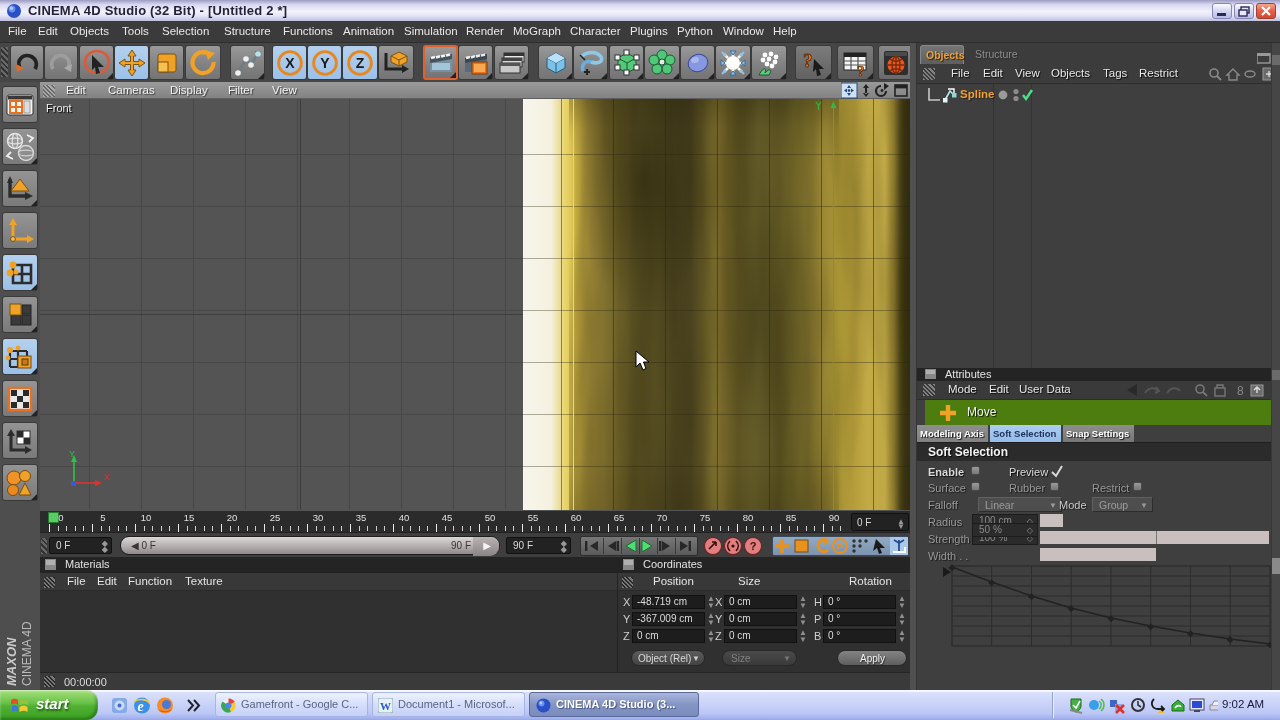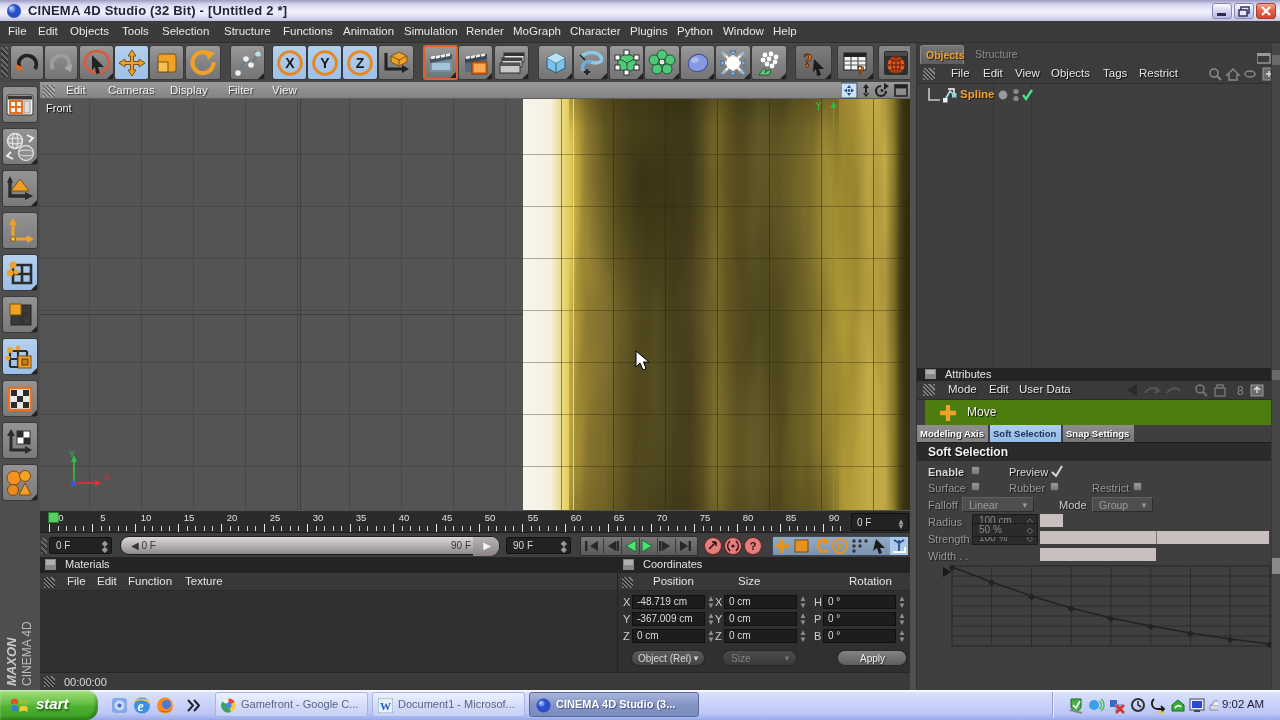--- a/index.html
+++ b/index.html
@@ -821,21 +821,21 @@
     <svg class="abs" style="left:140px;top:422px" width="14" height="13">
         <path d="M2 7 L6 11 L12 1" fill="none" stroke="#d8d8d8" stroke-width="2"></path>
       </svg>
     <span class="glabel" style="left:18px;top:439px">Surface</span>
     <div class="cbox" style="left:61px;top:439px"></div>
     <span class="glabel" style="left:99px;top:439px">Rubber</span>
     <div class="cbox" style="left:140px;top:439px"></div>
     <span class="glabel" style="left:182px;top:439px">Restrict</span>
     <div class="cbox" style="left:223px;top:439px"></div>
     <span class="glabel" style="left:18px;top:456px">Falloff</span>
-    <div class="drop" style="left:52px;top:454px;width:72px">
+    <div class="drop" style="left:68px;top:454px;width:84px">
       <span class="abs" style="left:6px;top:1px">Linear</span>
       <span class="abs" style="right:4px;top:3px;font-size:8px;color:#999">▼</span>
     </div>
     <span class="glabel" style="left:149px;top:456px;color:#c8c8c8">Mode</span>
     <div class="drop" style="left:182px;top:454px;width:61px">
       <span class="abs" style="left:6px;top:1px">Group</span>
       <span class="abs" style="right:4px;top:3px;font-size:8px;color:#999">▼</span>
     </div>
     <span class="glabel" style="left:18px;top:473px">Radius</span>
     <div class="afield" style="left:62px;top:471px;width:66px">100 cm<span style="position:absolute;right:4px;top:1px;font-size:8px">◇</span></div>

